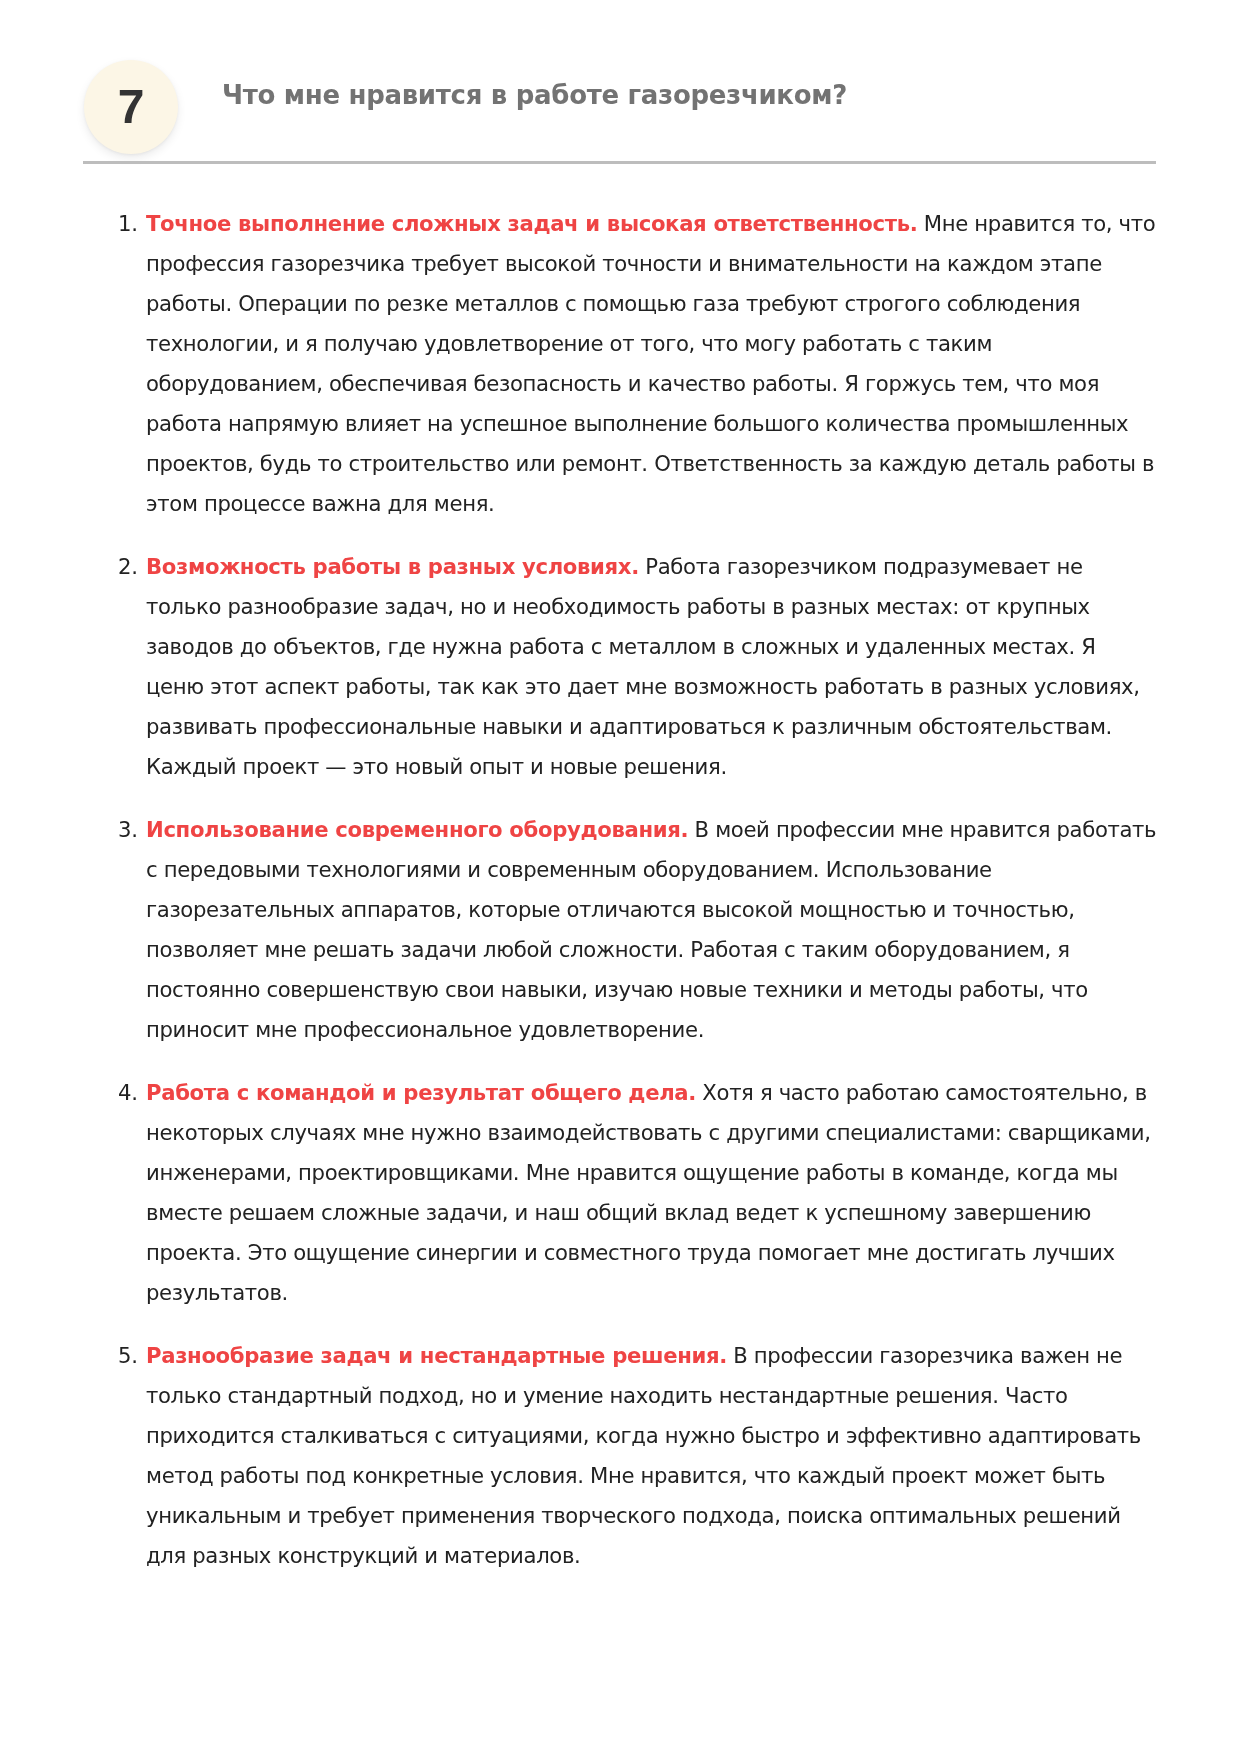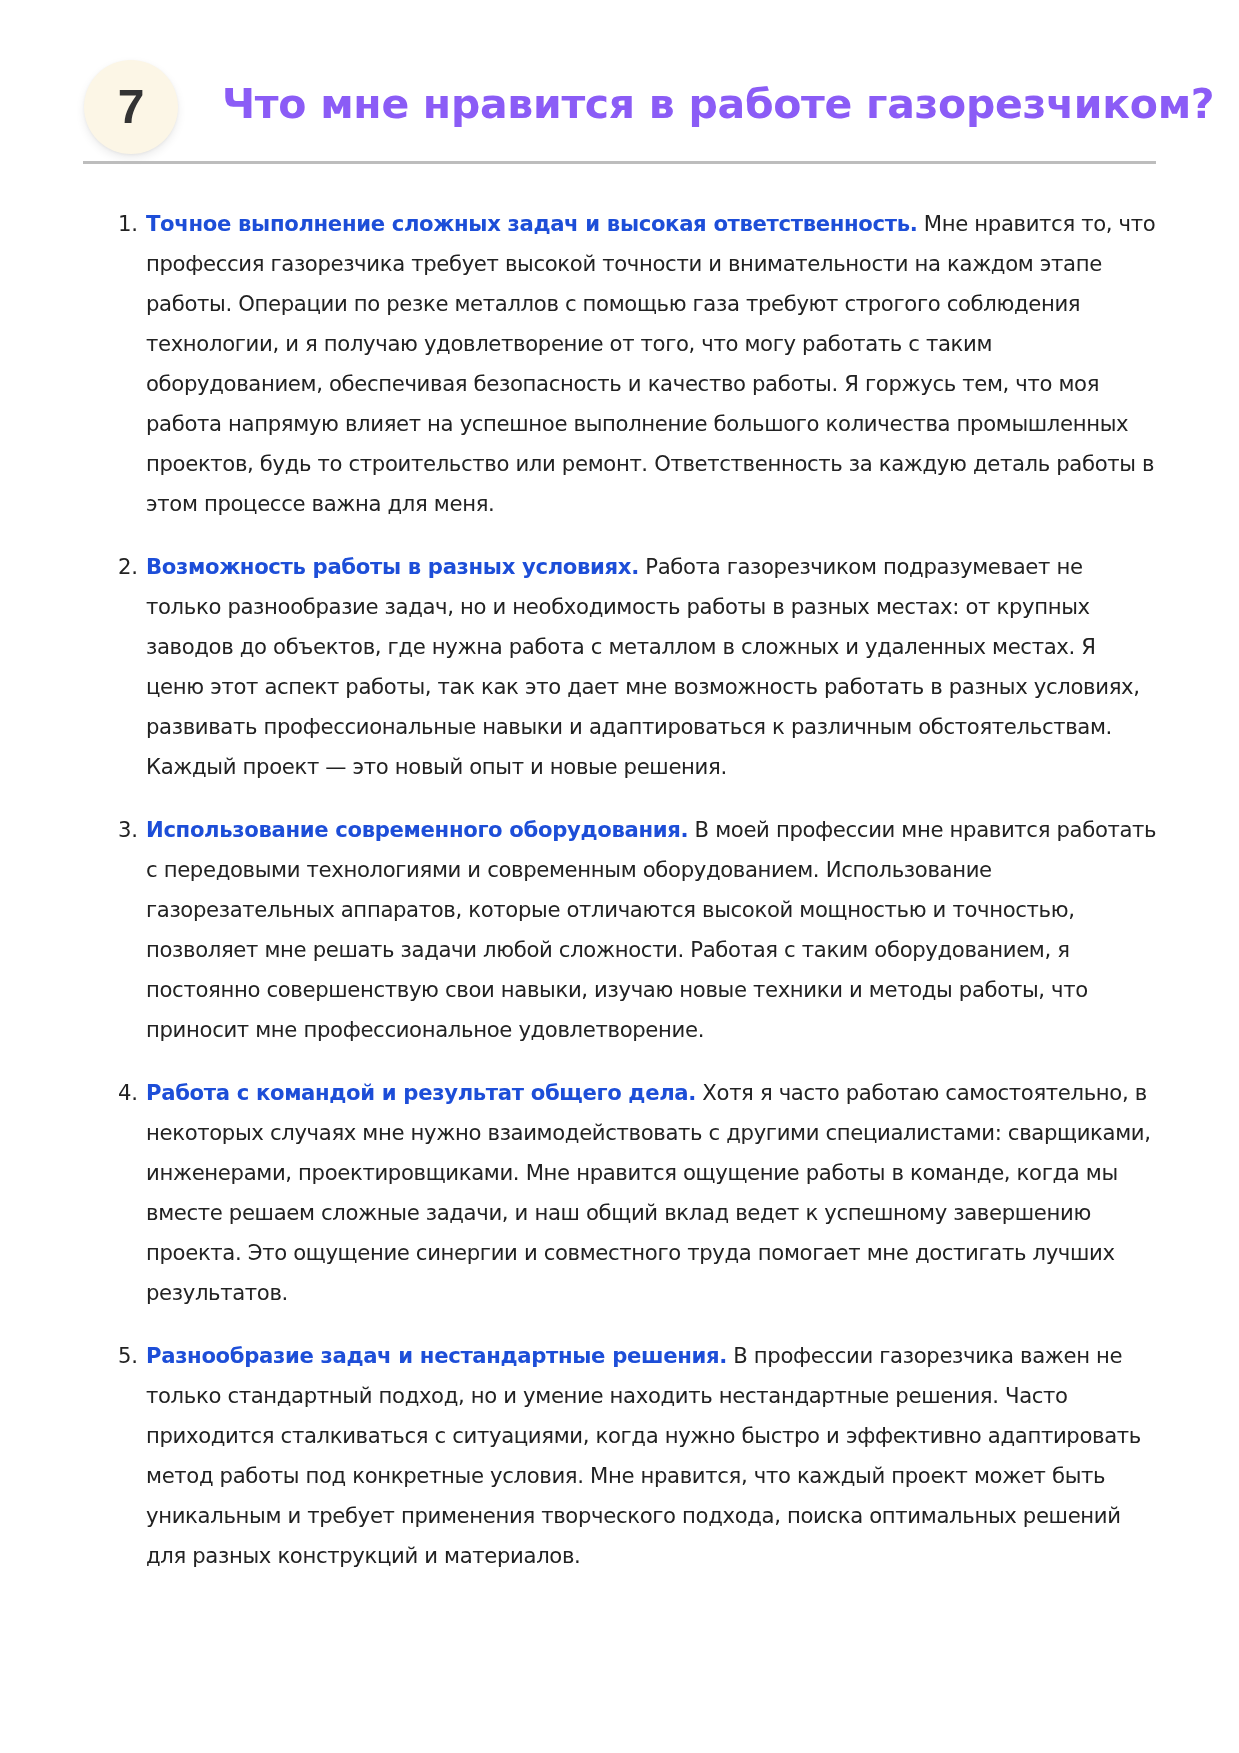--- a/index.html
+++ b/index.html
@@ -41,22 +41,22 @@
       font-size: 48px;
       color: #333333;
       line-height: 1;
     }
     .title {
       position: absolute;
       left: 222px;
       top: 80px;
       font-family: "DejaVu Sans", sans-serif;
       font-weight: bold;
-      font-size: 41px;
-      color: #8b5cf6;
+      font-size: 26px;
+      color: #737373;
       letter-spacing: -0.3px;
       line-height: 1.2;
       white-space: nowrap;
     }
     .divider {
       position: absolute;
       left: 83px;
       top: 161px;
       width: 1073px;
       height: 3px;
@@ -85,21 +85,21 @@
       color: #222222;
     }
     .item-num {
       position: absolute;
       left: 118px;
       top: 0;
       color: #222222;
     }
     .item-lead {
       font-weight: bold;
-      color: #1d4ed8;
+      color: #ef4444;
     }
   </style>
 </head>
 <body>
 
 <div class="header">
   <div class="badge">
     <span class="badge-num">7</span>
   </div>
   <h1 class="title" style="margin:0;">Что мне нравится в работе газорезчиком?</h1>

